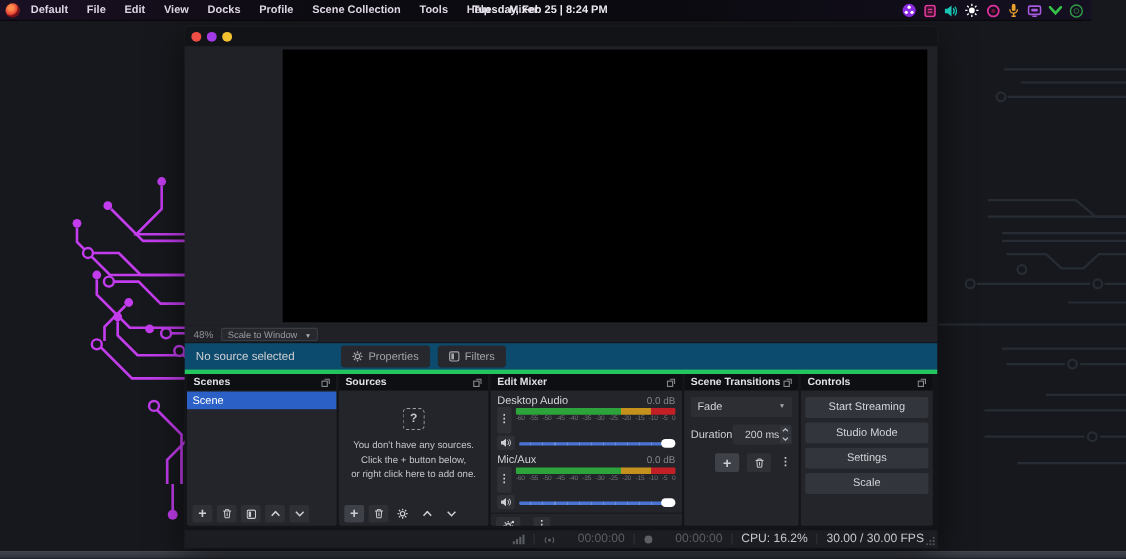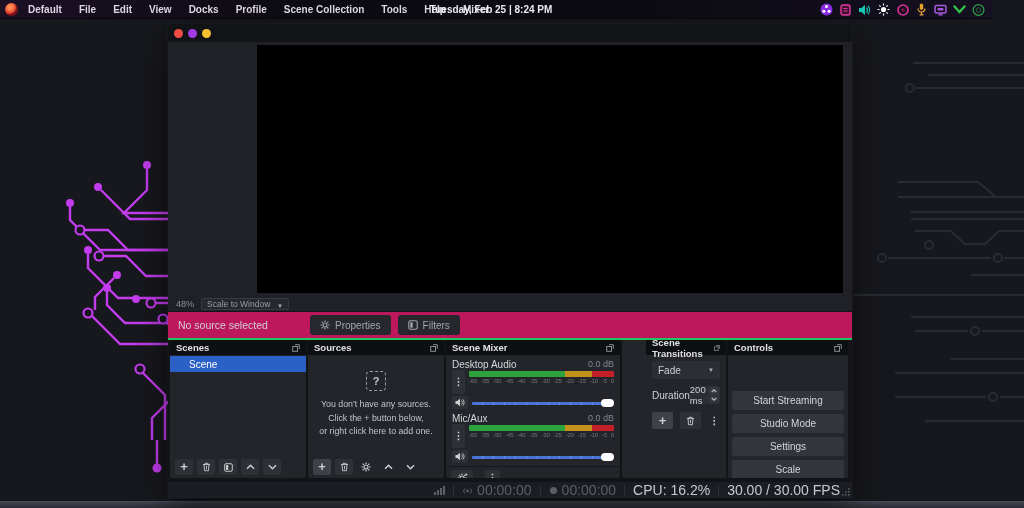--- a/index.html
+++ b/index.html
@@ -42,43 +42,43 @@
   .title { position:absolute; left:0; right:40px; text-align:center; font-size:9.5px; font-weight:700; color:#c9cacf; }
 
   .preview { height:254px; flex:none; background:#1f2127; position:relative; }
   .canvas { position:absolute; left:89px; top:3px; width:586px; height:248px; background:#000; }
 
   .scale-row { height:16px; flex:none; background:#1f2127; border-bottom:1px solid #15161a; display:flex; align-items:center; padding-left:8px; gap:7px; }
   .zoom-pct { font-size:9px; color:#8f9197; }
   .scale-dd { width:88px; height:12px; background:#26282e; border:1px solid #3a3c43; border-radius:2px; display:flex; align-items:flex-end; justify-content:space-between; padding:0 5px; font-size:8.5px; color:#9a9ca2; }
   .caret { font-size:6px; color:#a9abb0; line-height:1; }
 
-  .source-row { height:28px; flex:none; background:#be185d; border-bottom:2px solid #22c55e; position:relative; display:flex; align-items:center; padding:0 10px; }
+  .source-row { height:28px; flex:none; background:#0c4a6e; border-bottom:4px solid #22c55e; position:relative; display:flex; align-items:center; padding:0 10px; }
   .src-status { font-size:10.5px; color:#cfd0d4; }
   .src-btns { position:absolute; left:142px; display:flex; gap:7px; }
   .tool-btn { height:20px; background:#26282e; border-radius:3px; display:flex; align-items:center; gap:5px; padding:0 10px; font-size:10px; color:#a3a5ab; cursor:default; }
   .tool-btn svg, .tool-btn .g { color:#a3a5ab; }
 
   .docks { height:140px; flex:none; background:#131418; position:relative; }
   .panel { position:absolute; top:0; height:138px; background:#23252b; border-radius:2px; display:flex; flex-direction:column; overflow:hidden; }
   .p-scenes { left:2px; width:136px; } .p-sources { left:140px; width:136px; }
-  .p-mixer { left:278px; width:174px; } .p-trans { left:454px; width:104px;padding-left:24px; } .p-controls { left:560px; width:120px;gap:30px; }
+  .p-mixer { left:278px; width:174px; } .p-trans { left:454px; width:104px; } .p-controls { left:560px; width:120px; }
   .phead { height:15px; flex:none; background:#0e0f13; display:flex; align-items:center; justify-content:space-between; padding:0 6px; }
   .phead .pt { font-size:9.5px; font-weight:700; color:#e0e1e5; }
   .popout { color:#8a8c92; }
 
   .pbody { flex:1; display:flex; flex-direction:column; position:relative; }
   .ptools { height:22px; flex:none; display:flex; align-items:center; gap:4px; padding:0 5px; }
   .ibtn { width:18px; height:16px; background:#2e3036; border-radius:2px; display:flex; align-items:center; justify-content:center; color:#cdced2; font-size:12px; cursor:default; }
   .ibtn.lit { background:#3e4148; }
   .ibtn.flat { background:transparent; }
   .plus { font-size:13px; font-weight:700; line-height:1; margin-top:-1px; }
   .kebab { font-size:10px; font-weight:700; line-height:1; letter-spacing:0; }
 
-  .scene-item { height:16px; margin-top:1px; background:var(--accent-blue,#2b60c6); color:#fff; font-size:10px; display:flex; align-items:center; padding-left:19px; }
+  .scene-item { height:16px; margin-top:1px; background:var(--accent-blue,#2b60c6); color:#fff; font-size:10px; display:flex; align-items:center; padding-left:5px; }
 
   .empty { flex:1; display:flex; flex-direction:column; align-items:center; justify-content:center; gap:2px; padding-bottom:2px; }
   .qbox { width:20px; height:20px; border:1.5px dashed #9a9ca2; border-radius:4px; color:#c4c5ca; font-size:11px; font-weight:700; display:flex; align-items:center; justify-content:center; margin-bottom:6px; }
   .empty .el { font-size:8.8px; color:#c4c5ca; line-height:1.35; }
 
   
   .mix-body { flex:1; padding:3px 6px 0 6px; }
   .chan { margin-bottom:3px; }
   .chan-top { display:flex; justify-content:space-between; align-items:center; height:12px; }
   .chan-name { font-size:10px; color:#d4d5d9; }
@@ -109,21 +109,21 @@
   .tr-actions { display:flex; justify-content:flex-end; align-items:center; gap:7px; margin-top:8px; }
   .tr-actions .ibtn { width:22px; height:17px; }
   .tr-actions .ibtn.kb { width:12px; background:transparent; }
 
   
   .ctl-body { flex:1; padding:6px 4px; display:flex; flex-direction:column; gap:4px; }
   .cbtn { height:19px; background:#32353c; border-radius:2px; font-size:10px; color:#d3d4d8; display:flex; align-items:center; justify-content:center; cursor:default; }
 
   
   .statusbar { height:18px; flex:none; background:#1b1d22; border-top:2px solid #121318; display:flex; align-items:center; justify-content:flex-end; padding-right:12px; position:relative; }
-  .sb-item { display:flex; align-items:center; gap:4px; font-size:14px; color:#5b5e64; white-space:nowrap; }
+  .sb-item { display:flex; align-items:center; gap:20px; font-size:11px; color:#5b5e64; white-space:nowrap; }
   .sb-item.bright { color:#c6c8cd; }
   .sb-sep { width:1px; height:10px; background:#2e3138; margin:0 8px; }
   .grip { position:absolute; right:2px; bottom:2px; }
 </style>
 </head>
 <body>
 
 <svg class="lcirc" width="180" height="345" viewBox="0 0 180 345">
   <path d="M147,29 V50 L124,73 H180"></path>
     <path d="M101,50 L130,79 H180"></path>
@@ -394,21 +394,21 @@
               <svg width="9" height="6" viewBox="0 0 9 6">
                 <path d="M1 1.2L4.5 4.8 8 1.2" stroke="currentColor" stroke-width="1.4" fill="none"></path>
               </svg>
             </span>
         </div>
       </div>
     </div>
 
     <div class="panel p-mixer">
       <div class="phead">
-        <span class="pt">Scene Mixer</span>
+        <span class="pt">Edit Mixer</span>
         <svg class="popout" width="8" height="8" viewBox="0 0 8 8">
             <rect x="0.7" y="2.5" width="4.8" height="4.8" fill="none" stroke="currentColor"></rect>
             <path d="M3 0.7h4.3V5" fill="none" stroke="currentColor"></path>
           </svg>
       </div>
       <div class="mix-body">
         <div class="chan">
           <div class="chan-top">
             <span class="chan-name">Desktop Audio</span>
             <span class="chan-db">0.0 dB</span>

